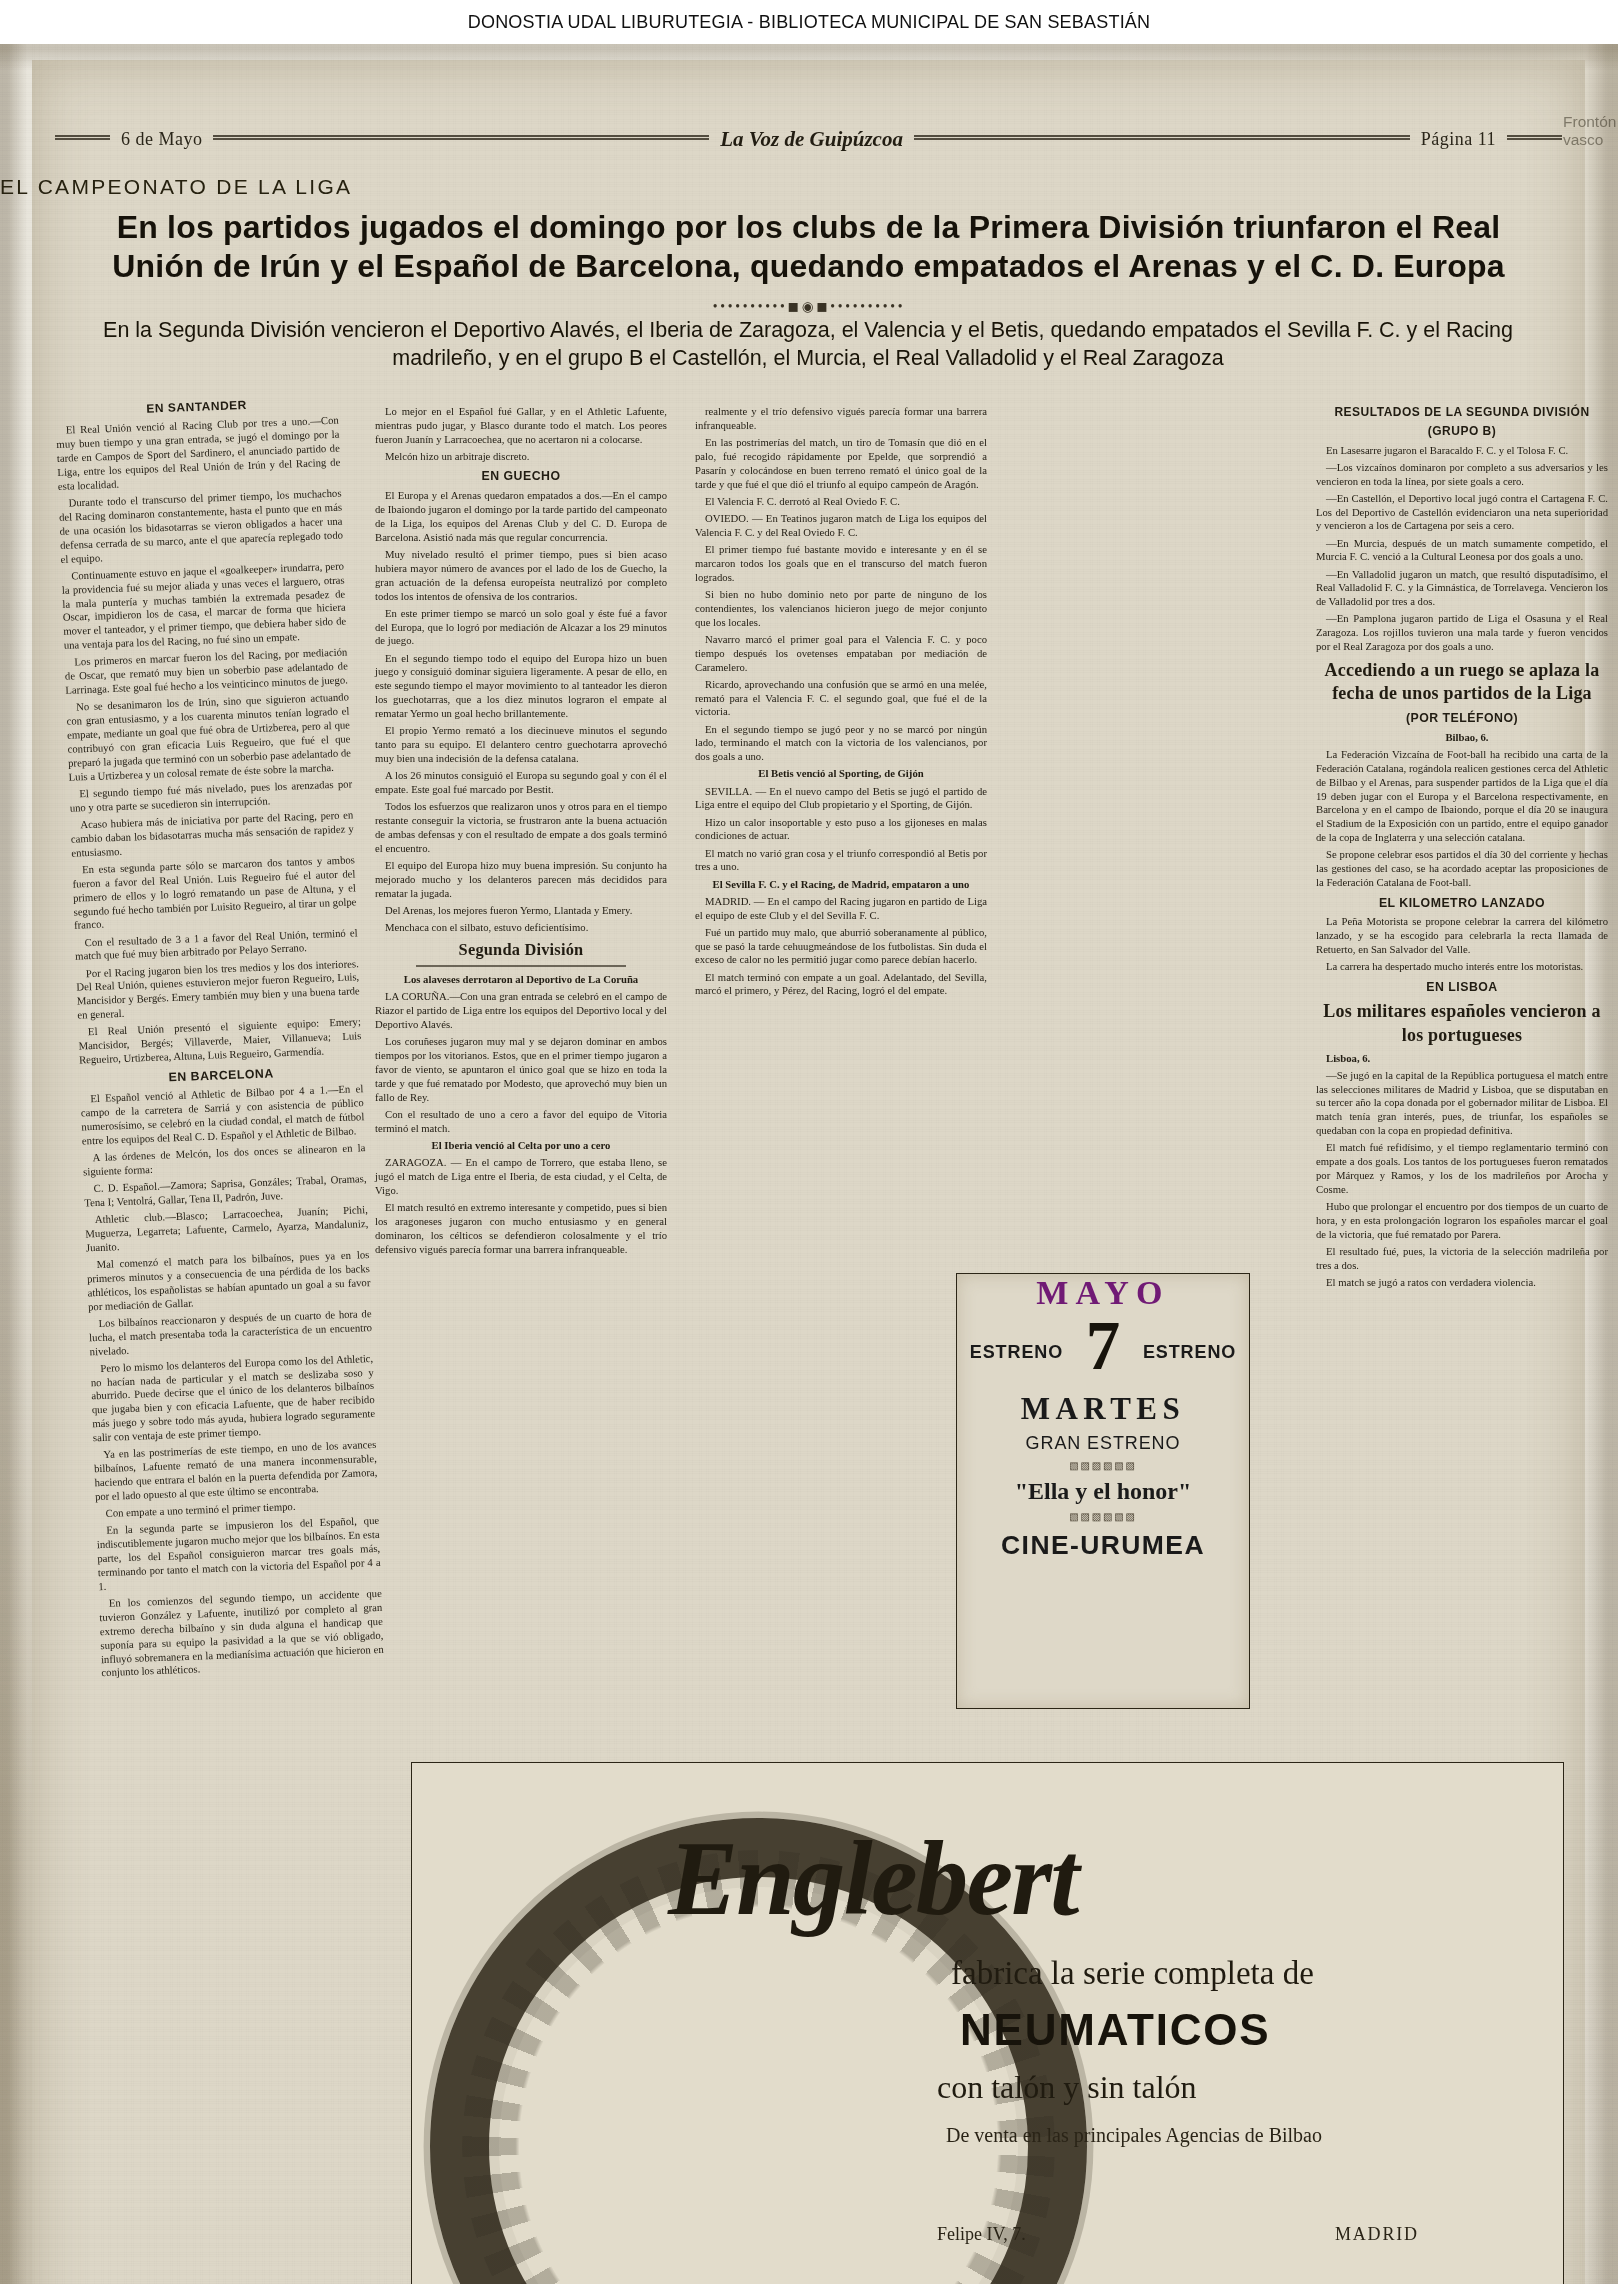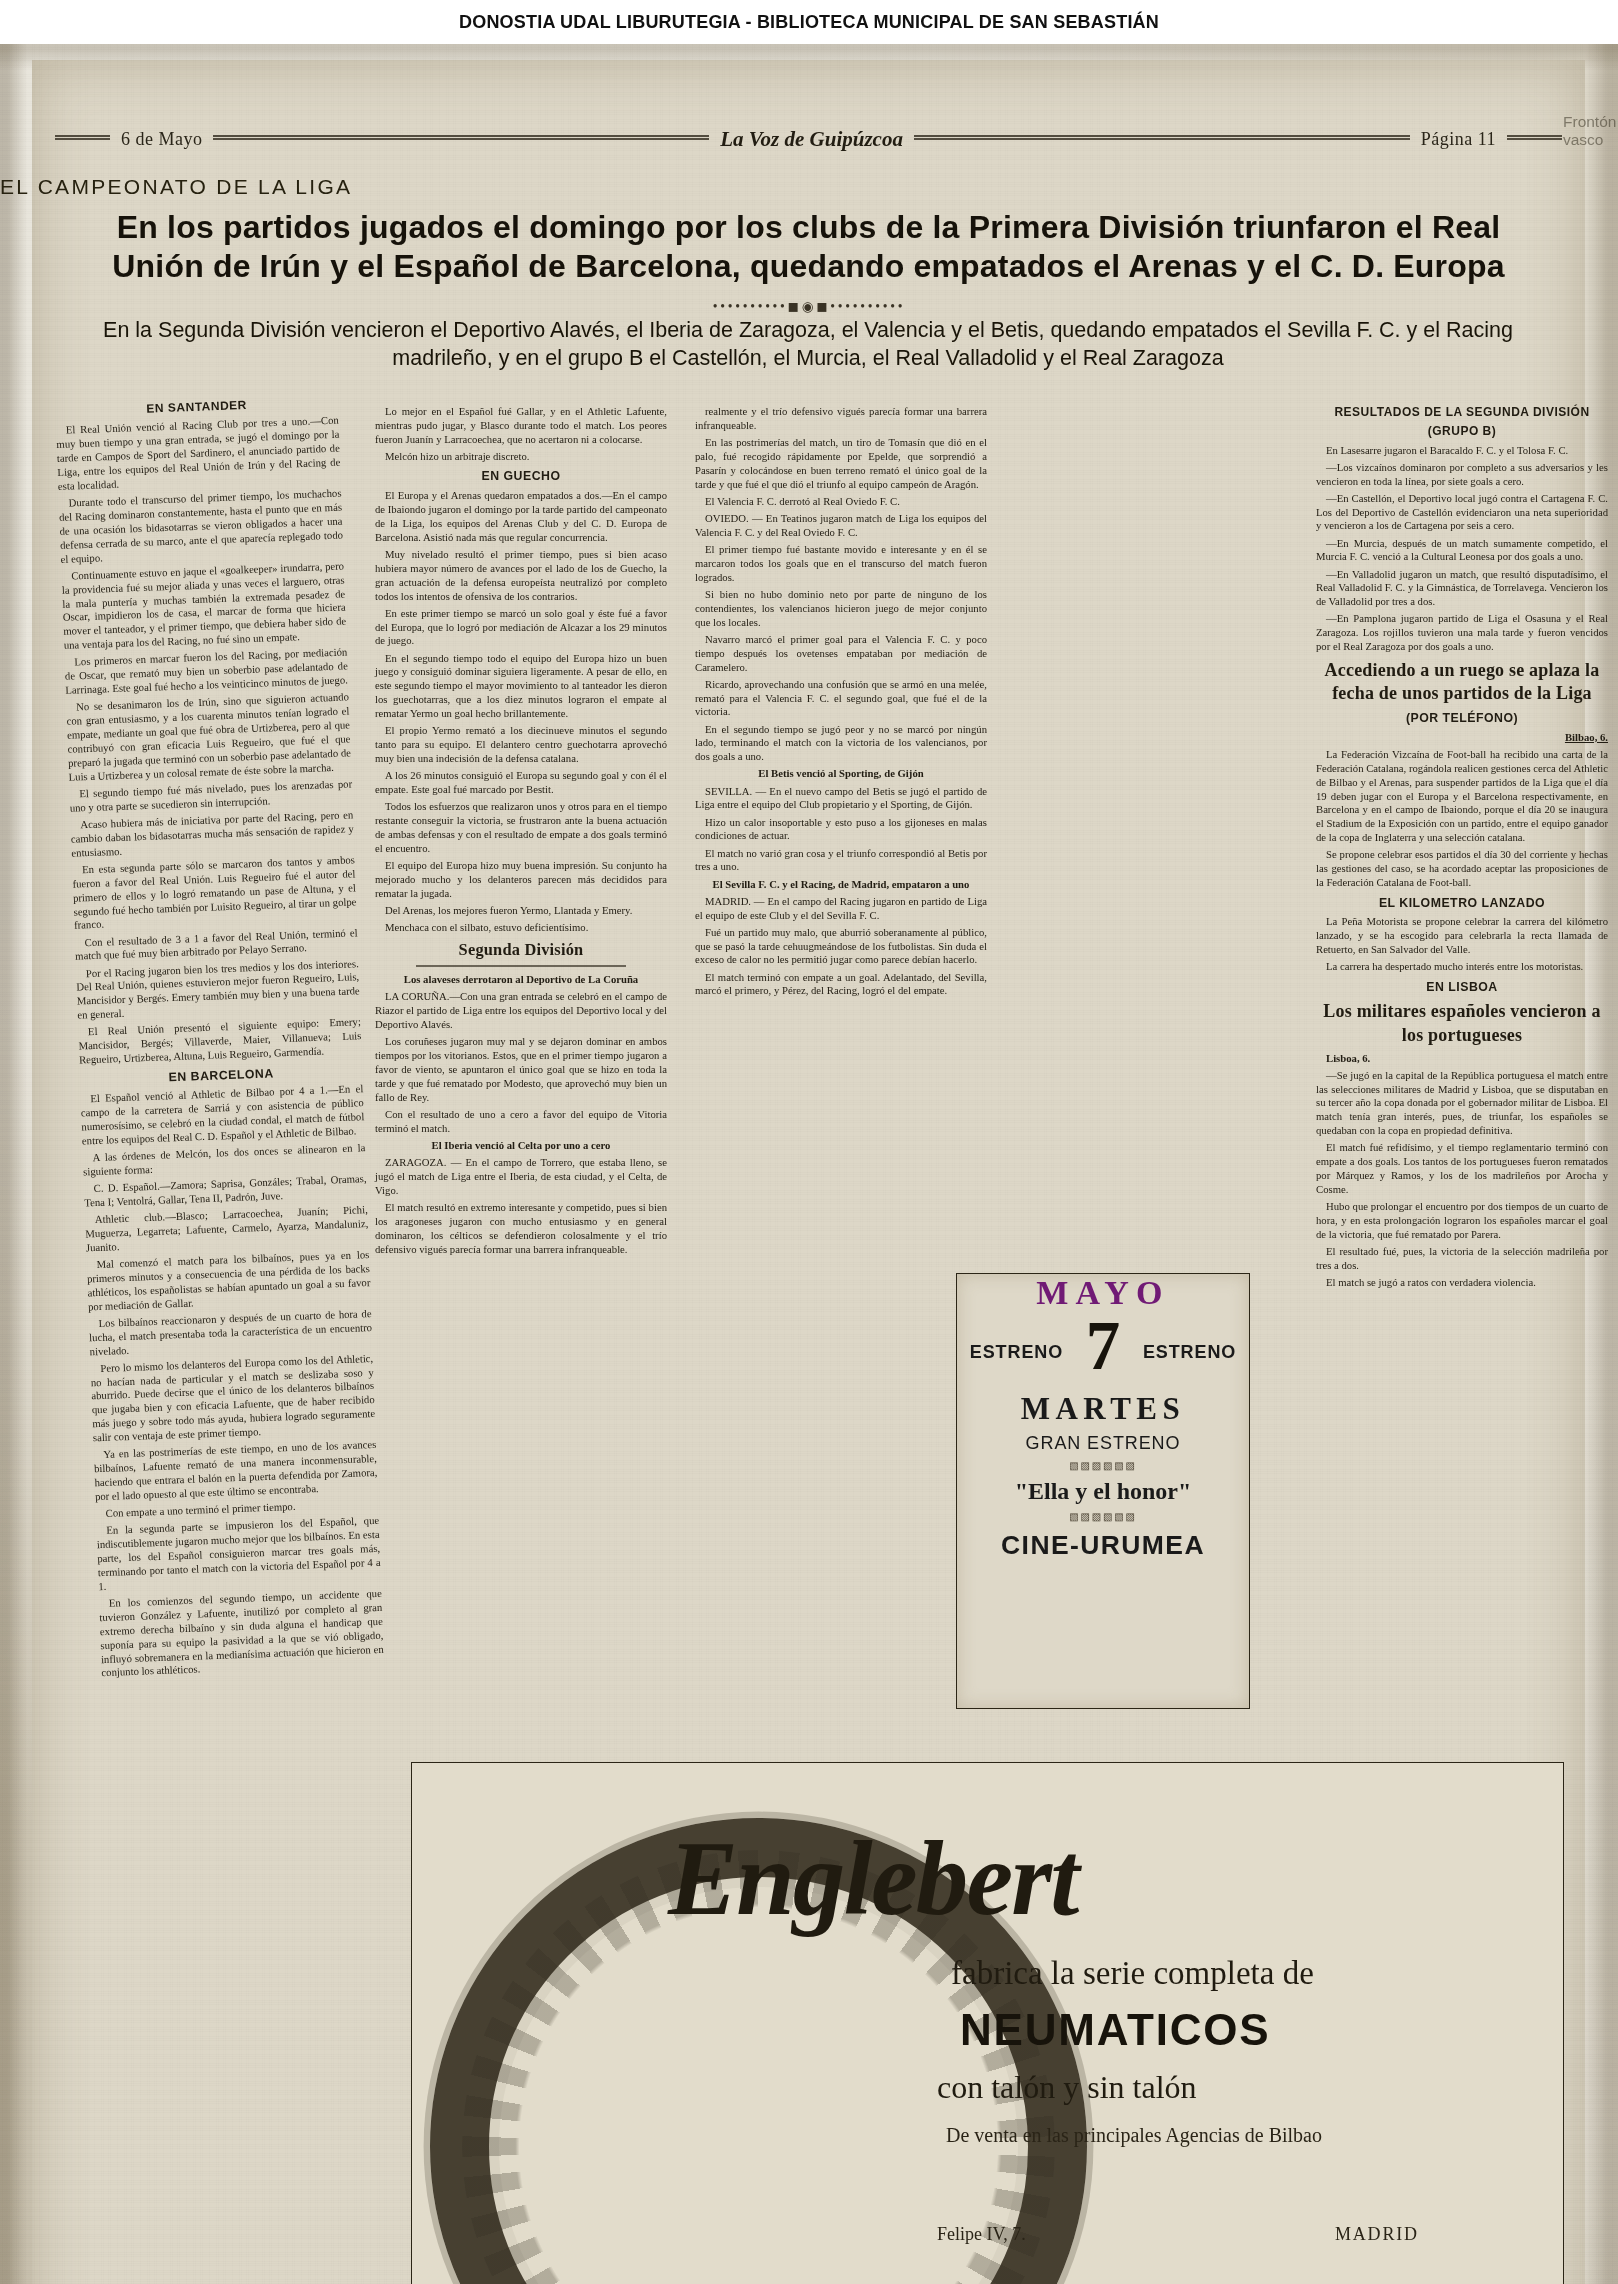--- a/index.html
+++ b/index.html
@@ -3,21 +3,21 @@
 <meta charset="utf-8">
 <style>
   html,body{margin:0;padding:0;background:#ffffff;}
   body{width:1618px;height:2487px;font-family:"Liberation Serif",serif;color:#1a1a1a;overflow:hidden;}
 
   
   .lib-banner{
     height:44px;width:100%;background:#ffffff;display:flex;align-items:center;justify-content:center;
   }
   .lib-banner span{
-    font-family:"Liberation Sans",sans-serif;font-size:18px;font-weight:700;letter-spacing:0.2px;color:#111;
+    font-family:"Liberation Sans",sans-serif;font-size:18px;font-weight:400;letter-spacing:0.2px;color:#111;
   }
 
   
   .sheet{
     position:relative;width:1618px;height:2443px;background:#d8d2c2;
     background-image:
       radial-gradient(circle at 18% 12%, rgba(255,255,255,.42) 0 28%, rgba(255,255,255,0) 60%),
       radial-gradient(circle at 82% 68%, rgba(255,255,255,.30) 0 24%, rgba(255,255,255,0) 62%),
       radial-gradient(circle at 45% 92%, rgba(120,104,74,.18) 0 30%, rgba(120,104,74,0) 65%);
     overflow:hidden;
@@ -278,21 +278,21 @@
       <div class="col-head">(GRUPO B)</div>
       <div id="c5-body">
           <p>En Lasesarre jugaron el Baracaldo F. C. y el Tolosa F. C.</p>
           <p>—Los vizcaínos dominaron por completo a sus adversarios y les vencieron en toda la línea, por siete goals a cero.</p>
           <p>—En Castellón, el Deportivo local jugó contra el Cartagena F. C. Los del Deportivo de Castellón evidenciaron una neta superioridad y vencieron a los de Cartagena por seis a cero.</p>
           <p>—En Murcia, después de un match sumamente competido, el Murcia F. C. venció a la Cultural Leonesa por dos goals a uno.</p>
           <p>—En Valladolid jugaron un match, que resultó disputadísimo, el Real Valladolid F. C. y la Gimnástica, de Torrelavega. Vencieron los de Valladolid por tres a dos.</p>
           <p>—En Pamplona jugaron partido de Liga el Osasuna y el Real Zaragoza. Los rojillos tuvieron una mala tarde y fueron vencidos por el Real Zaragoza por dos goals a uno.</p>
           <h3 style="font-size: 18px;">Accediendo a un ruego se aplaza la fecha de unos partidos de la Liga</h3>
           <h4>(POR TELÉFONO)</h4>
-          <p style="text-align: right; font-weight: 700; text-decoration: underline;">Bilbao, 6.</p>
+          <p style="text-align: center; font-weight: 700;">Bilbao, 6.</p>
           <p>La Federación Vizcaína de Foot-ball ha recibido una carta de la Federación Catalana, rogándola realicen gestiones cerca del Athletic de Bilbao y el Arenas, para suspender partidos de la Liga que el día 19 deben jugar con el Europa y el Barcelona respectivamente, en Barcelona y en el campo de Ibaiondo, porque el día 20 se inaugura el Stadium de la Exposición con un partido, entre el equipo ganador de la copa de Inglaterra y una selección catalana.</p>
           <p>Se propone celebrar esos partidos el día 30 del corriente y hechas las gestiones del caso, se ha acordado aceptar las proposiciones de la Federación Catalana de Foot-ball.</p>
           <h4>EL KILOMETRO LANZADO</h4>
           <p>La Peña Motorista se propone celebrar la carrera del kilómetro lanzado, y se ha escogido para celebrarla la recta llamada de Retuerto, en San Salvador del Valle.</p>
           <p>La carrera ha despertado mucho interés entre los motoristas.</p>
           <h4>EN LISBOA</h4>
           <h3 style="font-size: 18px;">Los militares españoles vencieron a los portugueses</h3>
           <p style="font-weight: 700;">Lisboa, 6.</p>
           <p>—Se jugó en la capital de la República portuguesa el match entre las selecciones militares de Madrid y Lisboa, que se disputaban en su tercer año la copa donada por el gobernador militar de Lisboa. El match tenía gran interés, pues, de triunfar, los españoles se quedaban con la copa en propiedad definitiva.</p>
           <p>El match fué refidísimo, y el tiempo reglamentario terminó con empate a dos goals. Los tantos de los portugueses fueron rematados por Márquez y Ramos, y los de los madrileños por Arocha y Cosme.</p>

